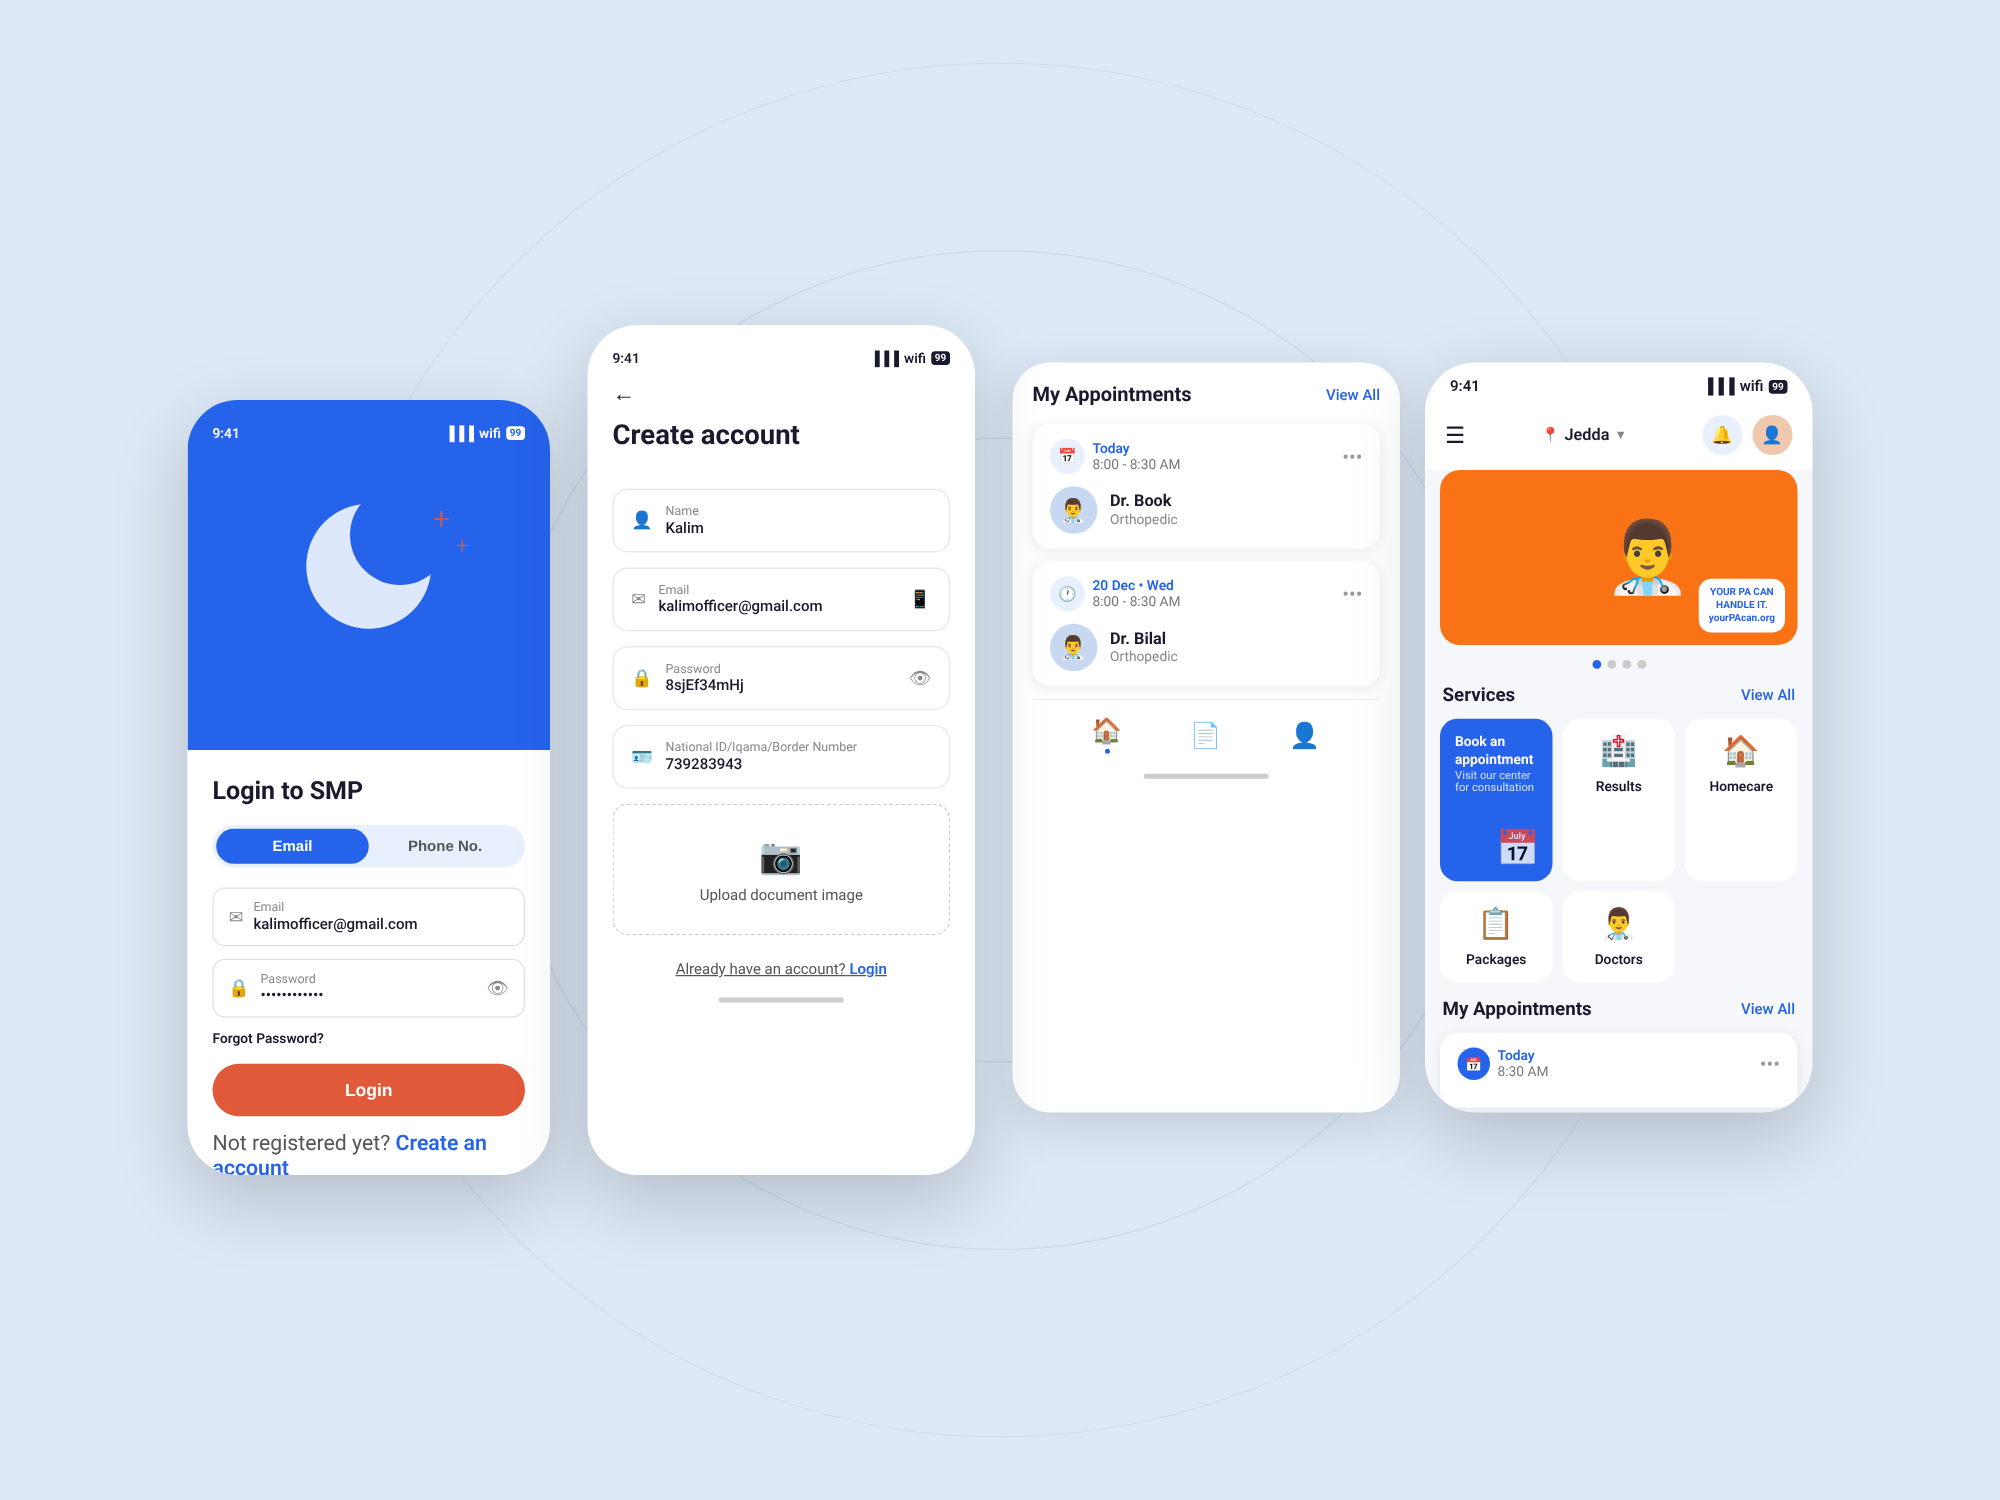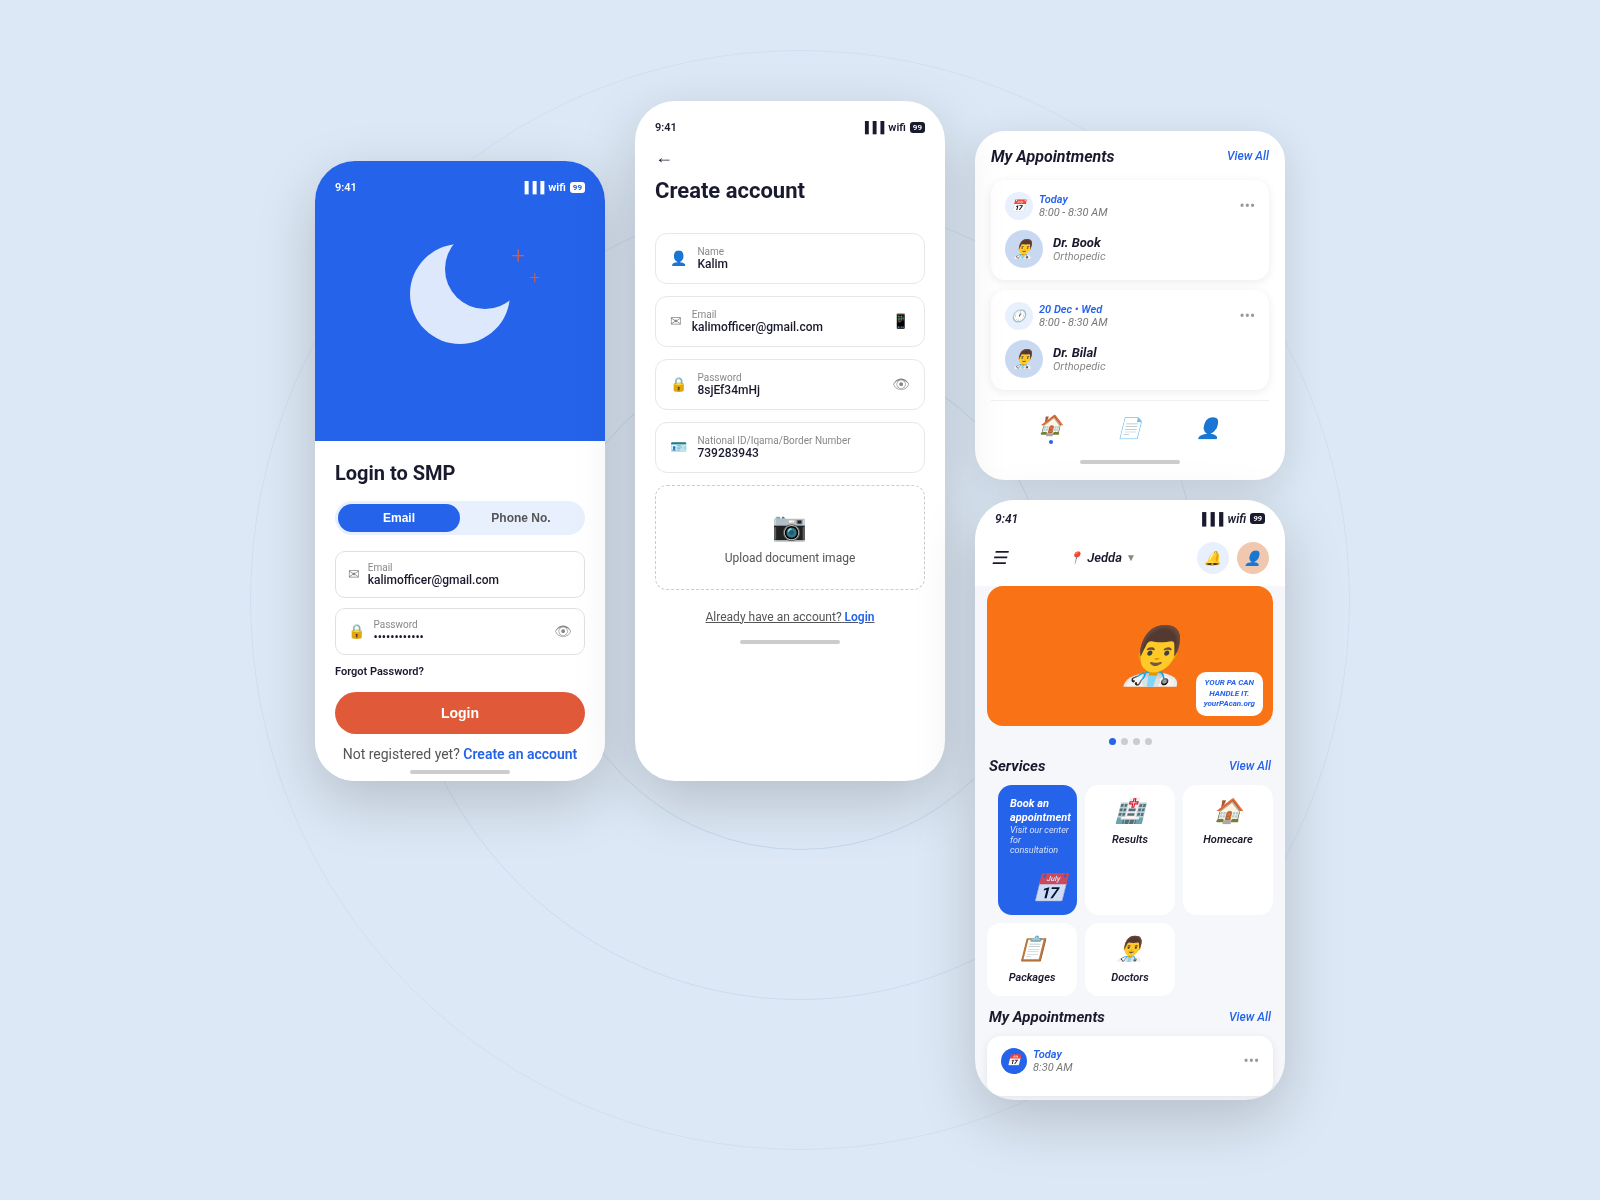--- a/index.html
+++ b/index.html
@@ -199,22 +199,22 @@
       border: none;
       border-radius: 25px;
       padding: 13px;
       font-size: 14px;
       font-weight: 600;
       cursor: pointer;
       margin-bottom: 12px;
     }
 
     .register-text {
-      text-align: center;
-      font-size: 14px;
+      text-align: left;
+      font-size: 17px;
       color: #555;
     }
 
     .register-link {
       color: #2563eb;
       font-weight: 600;
     }
 
     .phone-home-indicator {
       width: 100px;
@@ -701,24 +701,23 @@
     }
     .dec-circle-3 {
       width: 1100px; height: 1100px;
       border: 1px solid rgba(100,150,200,0.1);
       top: 50%; left: 50%;
       transform: translate(-50%, -50%);
     }
 
     .phones-right {
       display: flex;
-      flex-direction: column;
+      flex-direction: row;
       gap: 20px;
       margin-top: 30px;
-      font-style: italic;
     }
 
     .phone-appts {
       width: 310px;
       background: white;
       border-radius: 30px;
       padding: 16px;
       box-shadow: 0 10px 40px rgba(0,0,0,0.12);
     }
   </style>
@@ -957,21 +956,21 @@
         <div class="dot"></div>
       </div>
 
       <div class="section-title-row">
         <span class="section-title">Services</span>
         <span class="view-all-link">View All</span>
       </div>
 
       <div class="services-grid">
 
-        <div class="service-card book-appt" style="grid-row: 1 / 2; height: 130px; margin-left: 11px;">
+        <div class="service-card book-appt" style="grid-row: 1 / 2; height: 130px;">
           <div>
             <div class="book-appt-text">Book an appointment</div>
             <div class="book-appt-sub">Visit our center for consultation</div>
           </div>
           <div style="position:absolute;bottom:10px;right:10px;font-size:28px;opacity:0.8;">📅</div>
         </div>
 
         <div class="service-card">
           <span class="service-icon">🏥</span>
           <span class="service-label">Results</span>

